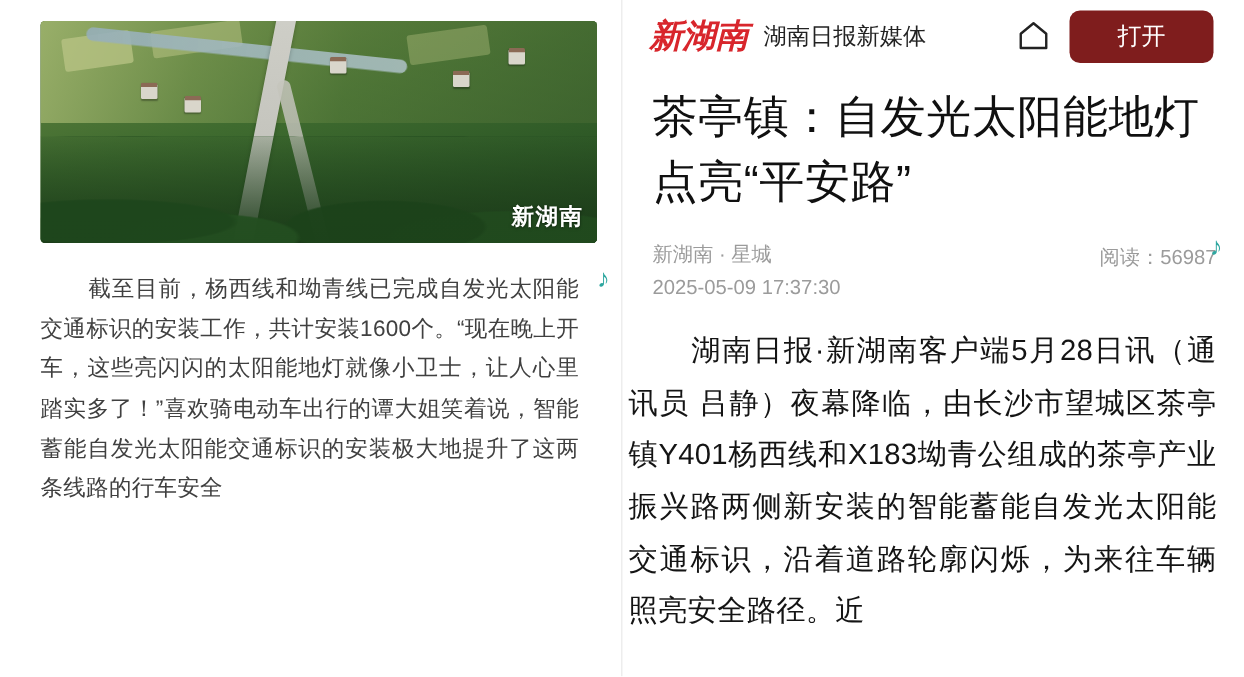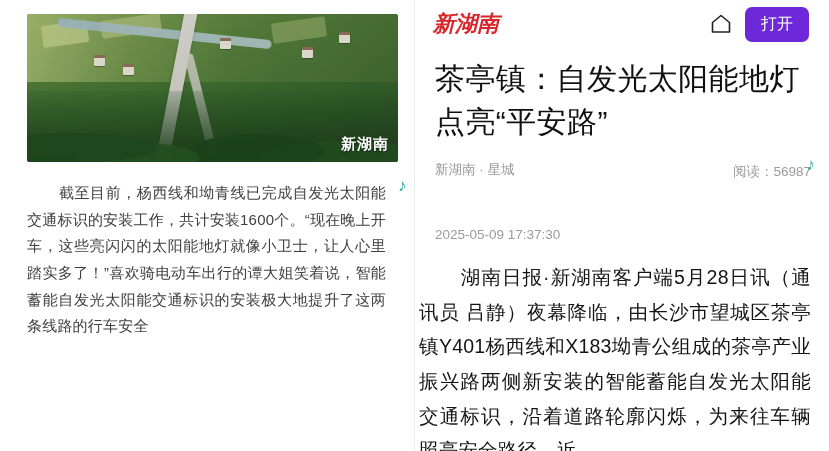--- a/index.html
+++ b/index.html
@@ -181,47 +181,47 @@
   .topbar-spacer { flex: 1; }
   .home-icon {
     width: 28px;
     height: 28px;
     display: flex;
     align-items: center;
     justify-content: center;
     color: #222;
   }
   .open-btn {
-    background: #6d28d9;
+    background: #7f1d1d;
     color: #ffffff;
     font-size: 16px;
     border: none;
     border-radius: 7px;
-    padding: 7px 16px;
+    padding: 7px 32px;
     cursor: pointer;
     font-family: "Liberation Sans", sans-serif;
   }
   .headline {
     margin: 12px 18px 0 20px;
     font-size: 30px;
     line-height: 1.42;
     font-weight: normal;
     letter-spacing: 0.4px;
     color: #101010;
   }
   .meta-row {
     margin: 16px 18px 0 20px;
     display: flex;
     align-items: flex-start;
     justify-content: space-between;
     color: #9b9b9b;
     font-size: 13.5px;
     line-height: 1.62;
   }
-  .meta-left { display: flex; flex-direction: column; gap: 43px; }
+  .meta-left { display: flex; flex-direction: column; }
   .meta-right { white-space: nowrap; padding-top: 2px; }
   .note-right {
     position: absolute;
     right: 14px;
     top: 155px;
     color: #2ea7a0;
     font-size: 17px;
   }
   .right-body {
     margin: 14px 18px 0 4px;
@@ -264,20 +264,21 @@
 
     <div class="left-body"><span class="indent"></span><span>截至目前，杨西线和坳青线已完成自发光太阳能交通标识的安装工作，共计安装1600个。“现在晚上开车，这些亮闪闪的太阳能地灯就像小卫士，让人心里踏实多了！”喜欢骑电动车出行的谭大姐笑着说，智能蓄能自发光太阳能交通标识的安装极大地提升了这两条线路的行车安全</span></div>
 
     <div class="note-left">♪</div>
   </div>
 
   <div class="right-col">
 
     <div class="topbar">
       <div class="brand-logo">新湖南</div>
+      <div class="brand-sub">湖南日报新媒体</div>
       <div class="topbar-spacer"></div>
       <div class="home-icon">
         <svg width="24" height="24" viewBox="0 0 24 24" fill="none" stroke="#222" stroke-width="1.6" stroke-linejoin="round">
           <path d="M3.5 10.5 L12 3.5 L20.5 10.5 L20.5 20 L3.5 20 Z"></path>
         </svg>
       </div>
       <button class="open-btn">打开</button>
     </div>
 
     <div class="headline">茶亭镇：自发光太阳能地灯点亮“平安路”</div>

